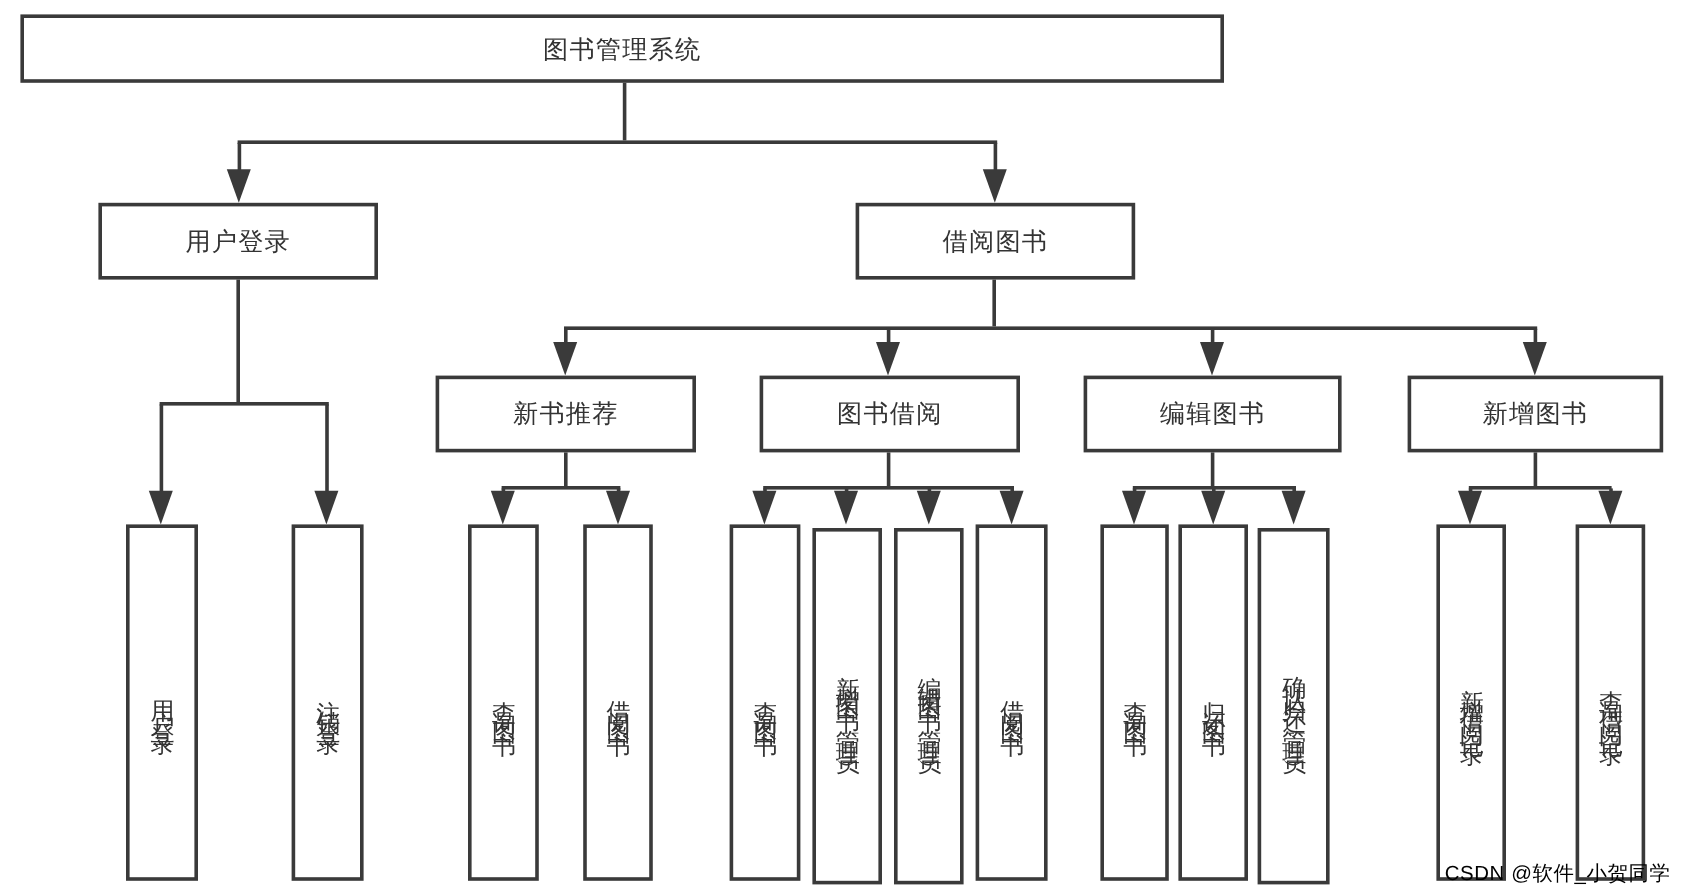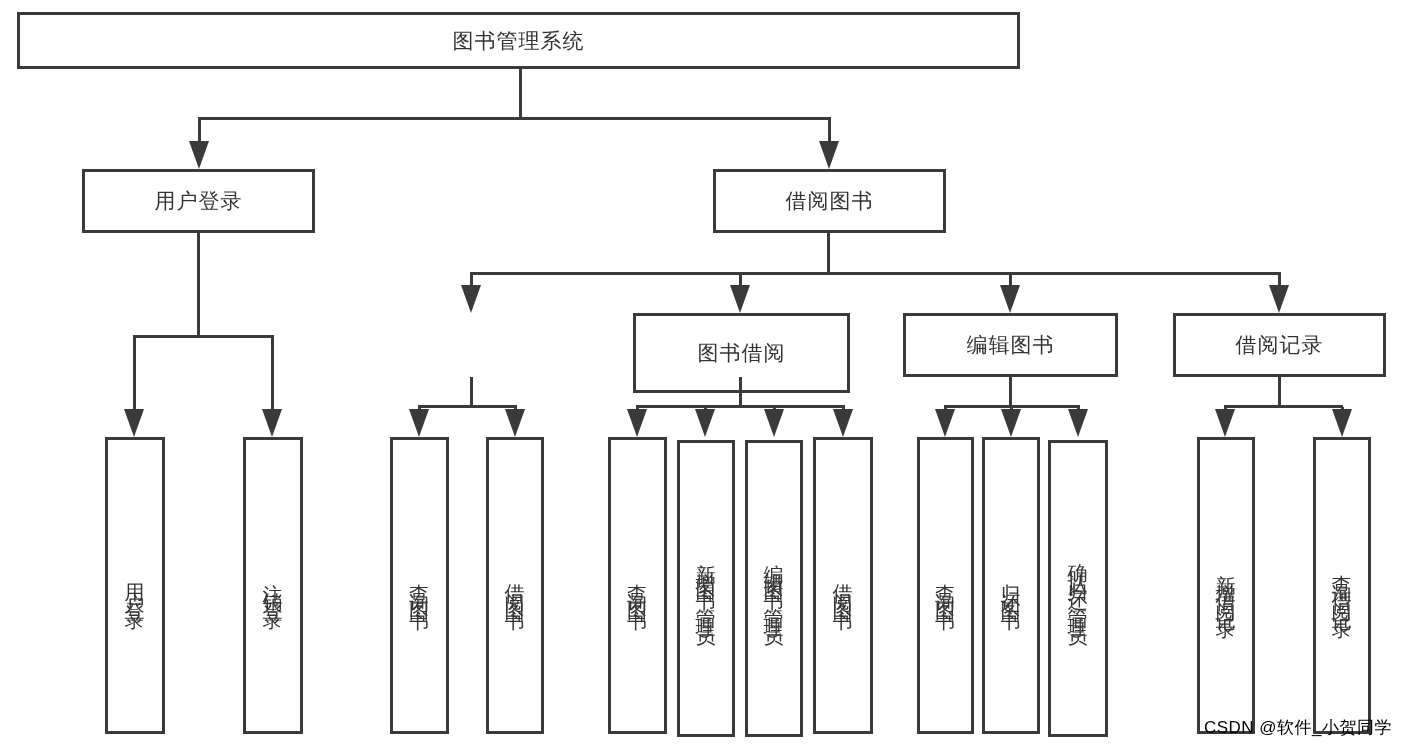--- a/index.html
+++ b/index.html
@@ -81,23 +81,24 @@
   <div class="hline" style="left:470px; top:272px; width:811px; height:3px;"></div>
   <div class="vline" style="left:470px; top:274px; width:3px; height:14px;"></div>
   <div class="arw" style="left:461px; top:285px;"></div>
   <div class="vline" style="left:739px; top:274px; width:3px; height:14px;"></div>
   <div class="arw" style="left:730px; top:285px;"></div>
   <div class="vline" style="left:1009px; top:274px; width:3px; height:14px;"></div>
   <div class="arw" style="left:1000px; top:285px;"></div>
   <div class="vline" style="left:1278px; top:274px; width:3px; height:14px;"></div>
   <div class="arw" style="left:1269px; top:285px;"></div>
 
-  <div class="box" style="left:633px; top:313px; width:217px; height:80px;">图书借阅</div>
+  <div class="box" style="left:363px; top:313px; width:217px; height:64px;">新书推荐</div>
+  <div class="box" style="left:633px; top:313px; width:217px; height:64px;">图书借阅</div>
   <div class="box" style="left:903px; top:313px; width:215px; height:64px;">编辑图书</div>
-  <div class="box" style="left:1173px; top:313px; width:213px; height:64px;">借阅记录</div>
+  <div class="box" style="left:1173px; top:313px; width:213px; height:64px;">新增图书</div>
 
   <div class="vline" style="left:470px; top:377px; width:3px; height:28px;"></div>
   <div class="hline" style="left:418px; top:405px; width:99px; height:3px;"></div>
   <div class="vline" style="left:418px; top:407px; width:3px; height:5px;"></div>
   <div class="arw" style="left:409px; top:409px;"></div>
   <div class="vline" style="left:514px; top:407px; width:3px; height:5px;"></div>
   <div class="arw" style="left:505px; top:409px;"></div>
 
   <div class="vline" style="left:739px; top:377px; width:3px; height:28px;"></div>
   <div class="hline" style="left:636px; top:405px; width:209px; height:3px;"></div>

